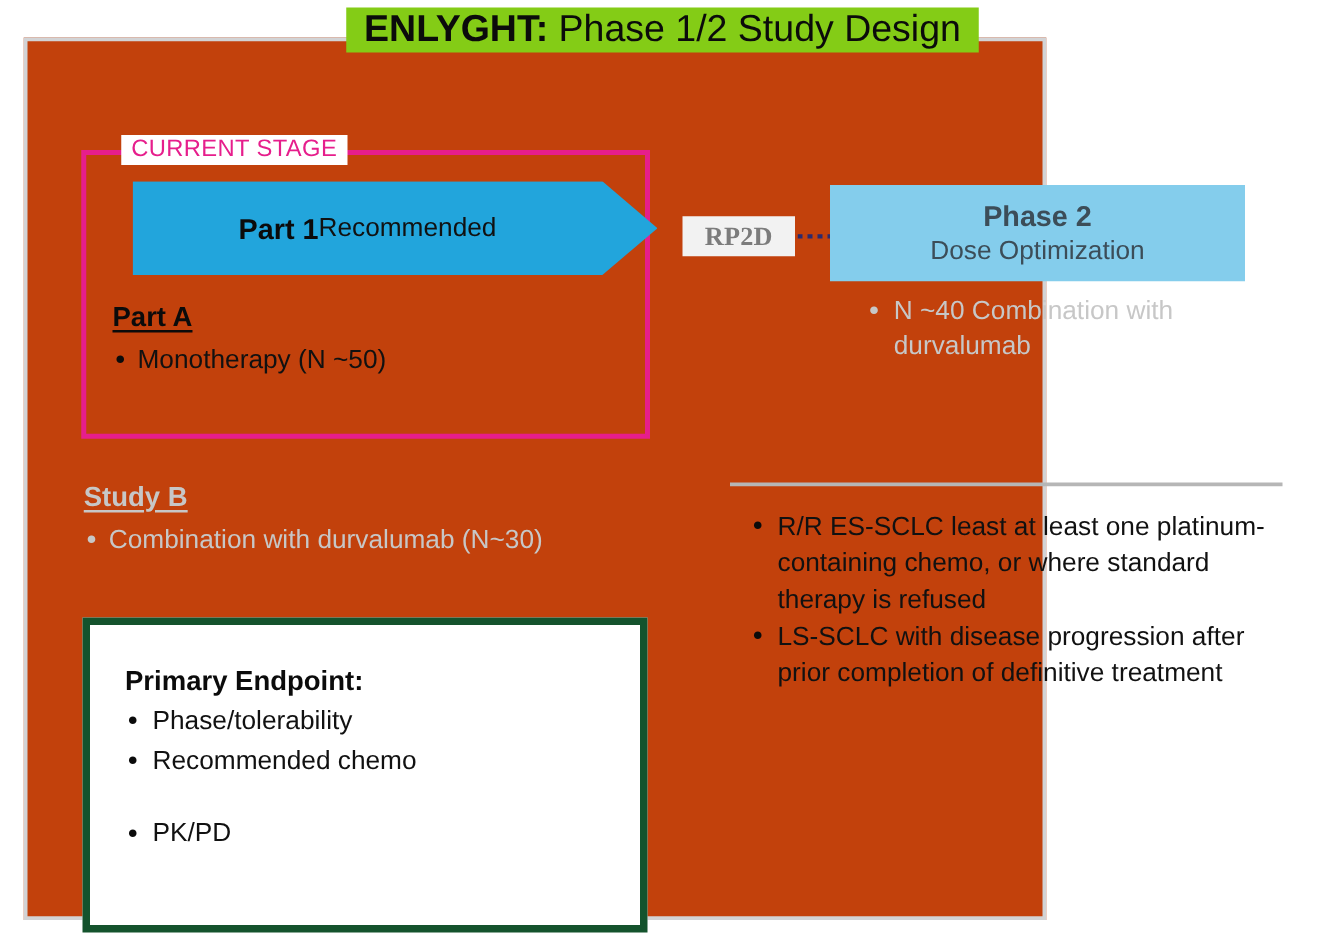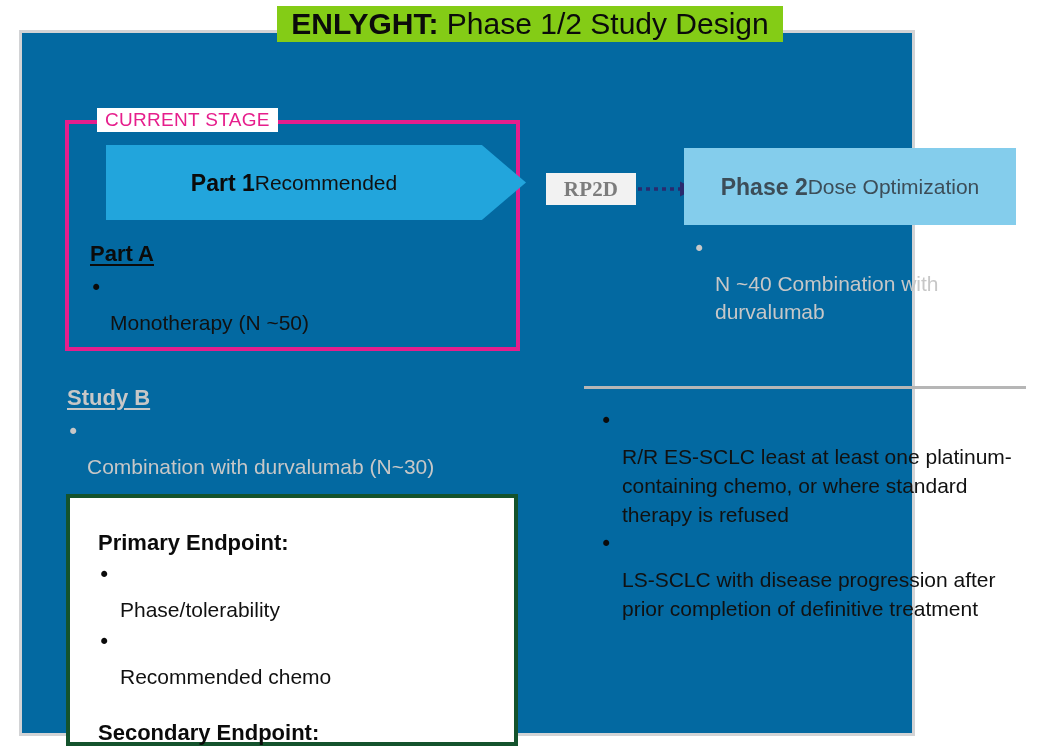--- a/index.html
+++ b/index.html
@@ -13,25 +13,25 @@
     font-family: "DejaVu Sans", sans-serif;
     position: relative;
     overflow: hidden;
   }
 
   
   .slide-frame {
     position: absolute;
     left: 19px;
     top: 30px;
-    width: 896px;
+    width: 818px;
     height: 706px;
     border: 3px solid #d2d3d5;
     box-sizing: border-box;
-    background: #0369a1;
+    background: #c2410c;
   }
   .slide-title {
     position: absolute;
     left: 0;
     right: 0;
     top: 6px;
     text-align: center;
     z-index: 5;
     pointer-events: none;
   }
@@ -135,42 +135,41 @@
     flex: 0 0 20px;
     font-size: 21px;
     line-height: 30px;
     color: #0b0b0b;
   }
   .bullet-text {
     font-size: 21px;
     line-height: 30px;
     color: #111111;
     font-family: "Liberation Sans", sans-serif;
-    margin-top: 35px;
   }
 
   
   .part-b {
     position: absolute;
     left: 45px;
     top: 350px;
     width: 440px;
   }
   .faded .part-heading { color: #c7c7c7; }
   .faded .bullet-dot { color: #c7c7c7; }
   .faded .bullet-text { color: #c7c7c7; }
 
   
   .endpoints-box {
     position: absolute;
     left: 44px;
     top: 461px;
     width: 452px;
     height: 252px;
-    border: 4px solid #14532d;
+    border: 6px solid #14532d;
     box-sizing: border-box;
     background: #ffffff;
   }
   .endpoints-inner {
     padding: 30px 0 0 28px;
   }
   .endpoint-heading {
     font-size: 22px;
     line-height: 30px;
     font-weight: bold;
@@ -202,27 +201,27 @@
     position: absolute;
     left: 616px;
     top: 145px;
     width: 60px;
     height: 22px;
   }
 
   
   .phase2-box {
     position: absolute;
-    left: 662px;
+    left: 642px;
     top: 115px;
     width: 332px;
     height: 77px;
     background: #84cdec;
     display: flex;
-    flex-direction: row;
+    flex-direction: column;
     align-items: center;
     justify-content: center;
   }
   .phase2-title {
     font-size: 23px;
     line-height: 28px;
     font-weight: bold;
     color: #3c4d58;
     font-family: "Liberation Sans", sans-serif;
   }
@@ -324,21 +323,20 @@
         <span class="bullet-dot">•</span>
         <span class="bullet-text">Phase/tolerability</span>
       </div>
       <div class="bullet-row">
         <span class="bullet-dot">•</span>
         <span class="bullet-text">Recommended chemo</span>
       </div>
 
       <div class="endpoints-gap"></div>
 
-      <div class="endpoint-heading">Secondary Endpoint:</div>
       <div class="bullet-row">
         <span class="bullet-dot">•</span>
         <span class="bullet-text">PK/PD</span>
       </div>
     </div>
   </div>
 
   <div class="eligibility">
     <div class="eligibility-rule"></div>
     <div class="eligibility-list">

